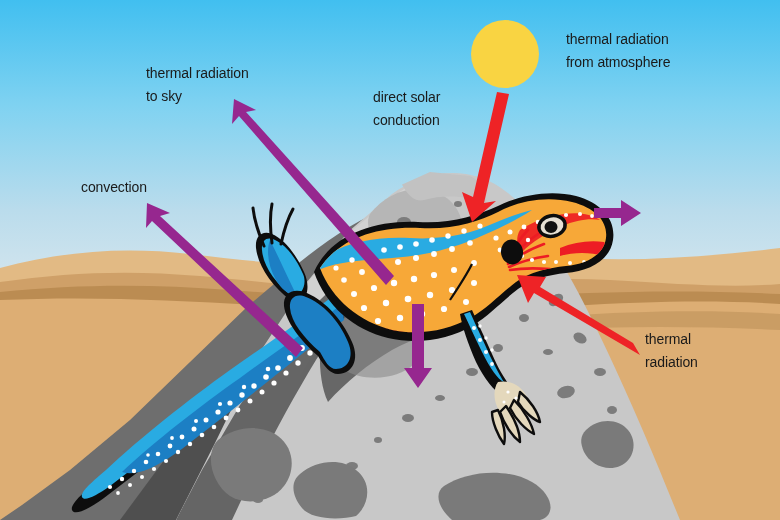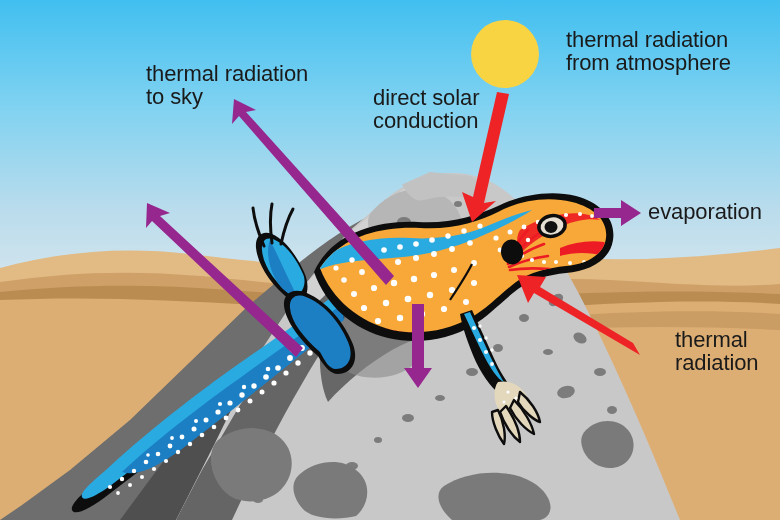--- a/index.html
+++ b/index.html
@@ -5,33 +5,33 @@
   html,body{margin:0;padding:0;background:#fff;}
   #stage{
     position:relative;width:780px;height:520px;overflow:hidden;
     font-family:"Liberation Sans","DejaVu Sans",sans-serif;
   }
   #stage svg{display:block;width:780px;height:520px;}
   .lbl{
     position:absolute;
     color:#1a1a1a;
     font-family:"Liberation Sans","DejaVu Sans",sans-serif;
-    font-size:22px;
+    font-size:14px;
     line-height:23px;
     font-weight:400;
     white-space:pre-line;
     letter-spacing:-0.1px;
   }
   #lbl-sky{left:146px;top:62px;}
   #lbl-conv{left:81px;top:176px;}
   #lbl-solar{left:373px;top:86px;}
   #lbl-atm{left:566px;top:28px;}
   #lbl-evap{left:648px;top:200px;}
   #lbl-cond{left:396px;top:381px;}
-  #lbl-therm{left:645px;top:328px;margin-left:30px;}
+  #lbl-therm{left:645px;top:328px;}
 </style>
 </head>
 <body>
 
 <div id="stage">
 
   <svg viewBox="0 0 780 520">
     <defs>
       <linearGradient id="skyGrad" x1="0" y1="0" x2="0" y2="1">
         <stop offset="0%" stop-color="#41BFF0"></stop>
@@ -379,26 +379,26 @@
       <g fill="#96278F">
         <path d="M412,304 L424,304 L424,368 L432,368 L418,388 L404,368 L412,368 Z"></path>
       </g>
 
     </g>
   </svg>
 
   <div class="lbl" id="lbl-sky">thermal radiation
 to sky</div>
 
+  <div class="lbl" id="lbl-conv">convection</div>
 
   <div class="lbl" id="lbl-solar">direct solar
 conduction</div>
 
   <div class="lbl" id="lbl-atm">thermal radiation
 from atmosphere</div>
 
-  <div class="lbl" id="lbl-evap">evaporation</div>
 
 
   <div class="lbl" id="lbl-therm">thermal
 radiation</div>
 
 </div>
 
 </body></html>

